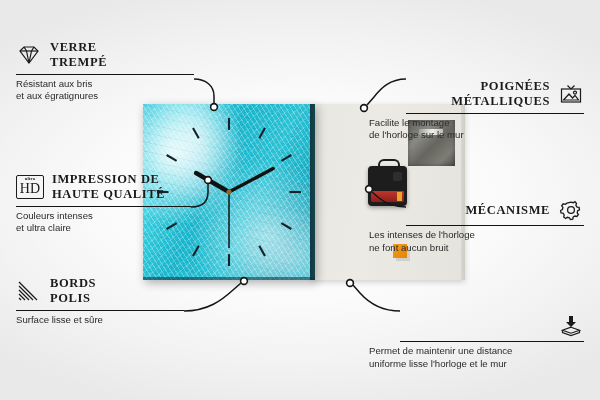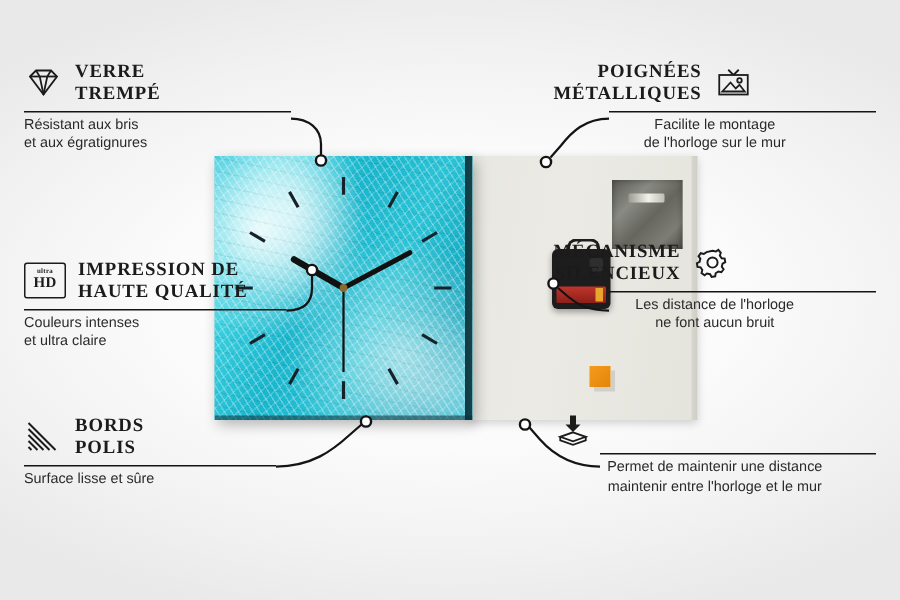--- a/index.html
+++ b/index.html
@@ -100,33 +100,33 @@
     box-shadow:3px 3px 0 rgba(0,0,0,.10);
   }
 
   
   #connectors{position:absolute;inset:0;}
 
   
   .feat{position:absolute;width:215px;}
   .feat .head{display:flex;align-items:center;gap:8px;}
   .feat.left .head{justify-content:flex-start;}
-  .feat.right .head{justify-content:flex-start;}
+  .feat.right .head{justify-content:flex-end;margin-top:39px;}
   .feat .title{
     font-family:"Liberation Serif", serif;
     font-weight:bold;font-size:12.5px;letter-spacing:.6px;
     color:#1b1b1b;line-height:1.18;text-transform:uppercase;
   }
   .feat.right .title{text-align:right;}
   .feat .rule{height:1.4px;background:#141414;margin:4px 0 3px;}
   .feat .sub{
     font-family:Liberation Sans, sans-serif;
     font-size:9.6px;color:#2a2a2a;line-height:1.28;
   }
-  .feat.right .sub{text-align:center;}
+  .feat.right .sub{text-align:left;}
   .ico{width:26px;height:22px;flex:0 0 26px;display:block;}
   .feat.left .ico{order:-1;}
 
   #f-verre{left:16px;top:40px;}
   #f-verre .rule{width:178px;}
   #f-impression{left:16px;top:172px;}
   #f-impression .rule{width:175px;}
   #f-bords{left:16px;top:276px;}
   #f-bords .rule{width:168px;}
 
@@ -136,21 +136,21 @@
   #f-mecanisme .rule{width:178px;margin-left:37px;}
   #f-entretoise{left:369px;top:276px;width:215px;}
   #f-entretoise .rule{width:184px;margin-left:31px;}
 
   .hd-badge{
     width:26px;height:22px;border:1.6px solid #1b1b1b;border-radius:2px;
     display:flex;flex-direction:column;align-items:center;justify-content:center;
     line-height:1;flex:0 0 26px;
   }
   .hd-badge .u{font-size:4.6px;font-weight:bold;letter-spacing:.2px;color:#1b1b1b;}
-  .hd-badge .h{font-size:10px;font-weight:bold;letter-spacing:.2px;color:#1b1b1b;}
+  .hd-badge .h{font-size:14px;font-weight:normal;letter-spacing:.2px;color:#1b1b1b;}
 </style>
 </head>
 <body>
 
 <div id="root">
 
   <div id="product">
 
     <div id="back-panel" class="panel">
       <div id="bracket" class="bp">
@@ -293,48 +293,47 @@
     <div class="sub">
       <div>Facilite le montage</div>
       <div>de l'horloge sur le mur</div>
     </div>
   </div>
 
   <div class="feat right" id="f-mecanisme">
     <div class="head">
       <div class="title">
         <div>MÉCANISME</div>
-        <div>SILENCIEUX</div>
       </div>
       <svg class="ico" viewBox="0 0 26 22">
         <g fill="none" stroke="#1b1b1b" stroke-width="1.3">
           <path d="M13 3.2 l2.3 .5 1.6 -1.1 1.6 1.9 -.6 1.9 1.2 1.8 2 .2 .4 2.4 -1.8 1 -.5 2.1 1.2 1.6 -1.5 2 -2 -.5 -1.8 1.2 -.3 2 -2.4 .4 -1 -1.8 -2.1 -.5 -1.6 1.2 -2 -1.5 .5 -2 -1.2 -1.8 -2 -.3 -.4 -2.4 1.8 -1 .5 -2.1 -1.2 -1.6 1.5 -2 2 .5 1.8 -1.2 Z"></path>
           <circle cx="13" cy="11" r="3.4"></circle>
         </g>
       </svg>
     </div>
     <div class="rule"></div>
     <div class="sub">
-      <div>Les distance de l'horloge</div>
+      <div>Les intenses de l'horloge</div>
       <div>ne font aucun bruit</div>
     </div>
   </div>
 
   <div class="feat right" id="f-entretoise">
     <div class="head">
       <svg class="ico" viewBox="0 0 26 22">
         <g fill="#1b1b1b">
           <path d="M11 1 h4 v6 h3 l-5 5 -5 -5 h3 z"></path>
         </g>
         <g fill="none" stroke="#1b1b1b" stroke-width="1.2">
           <path d="M13 12.2 L21.5 15.2 L13 18.2 L4.5 15.2 Z"></path>
           <path d="M4.5 15.2 v2.3 L13 20.5 L21.5 17.5 v-2.3"></path>
         </g>
       </svg>
     </div>
     <div class="rule"></div>
     <div class="sub">
       <div>Permet de maintenir une distance</div>
-      <div>maintenir entre l'horloge et le mur</div>
+      <div>uniforme lisse l'horloge et le mur</div>
     </div>
   </div>
 
 </div>
 
 </body></html>

